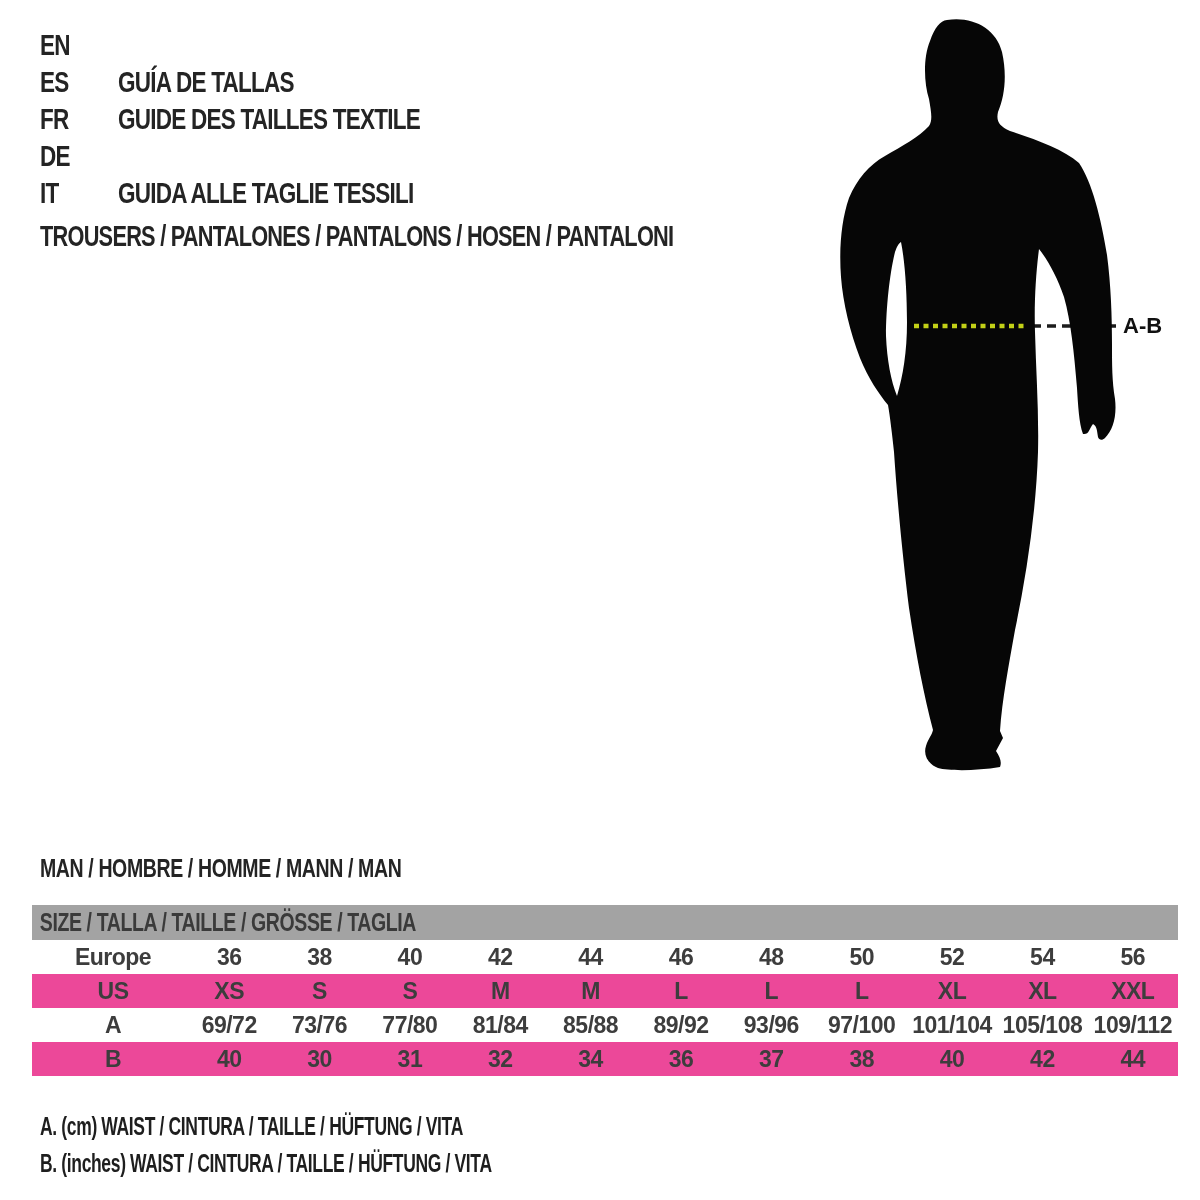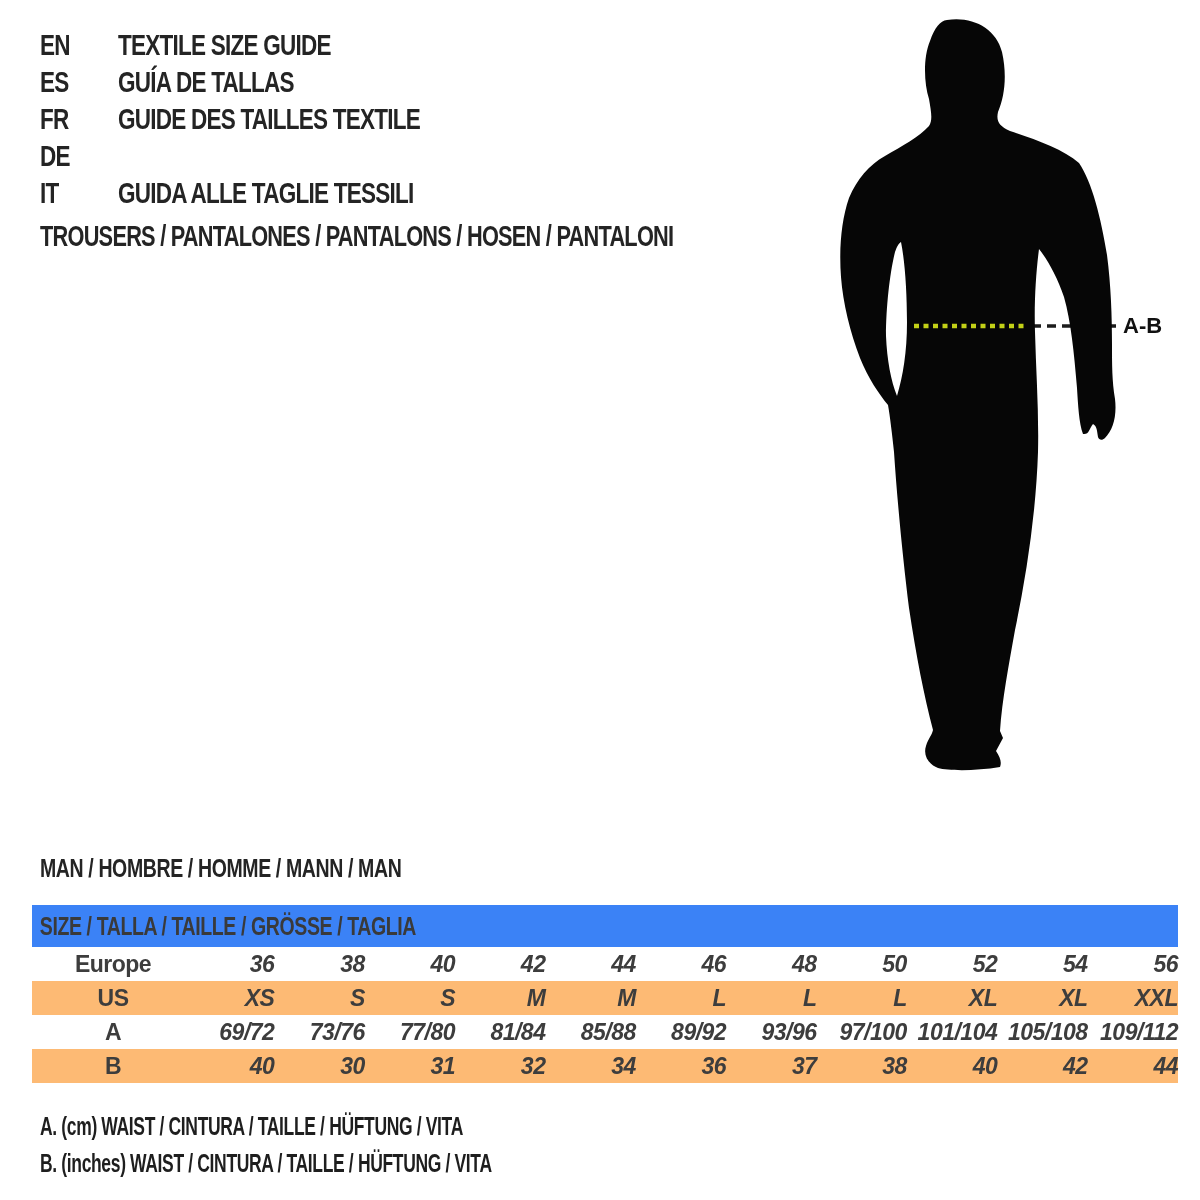--- a/index.html
+++ b/index.html
@@ -28,40 +28,39 @@
   .figure-svg { position:absolute; left:820px; top:0px; width:380px; height:800px; }
   .measure-label { position:absolute; left:1123px; top:313px; font-size:22px; font-weight:700; color:#111; letter-spacing:0; }
 
   
   .section-title { position:absolute; left:40px; top:853px; font-size:26px; font-weight:700; letter-spacing:-0.5px; }
 
   
   .size-table { position:absolute; left:32px; top:905px; width:1146px; border-collapse:collapse; table-layout:fixed; }
   .size-table col.label-col { width:152px; }
   .size-table td { vertical-align:middle; font-size:23px; font-weight:700; color:#3d3d3d; letter-spacing:-0.5px; }
-  .size-table .thead-cell { background:#3b82f6; height:42px; color:#3a3a3a; }
+  .size-table .thead-cell { background:#a3a3a3; height:35px; color:#3a3a3a; }
   .thead-inner { display:inline-block; transform:scaleX(0.78); transform-origin:0 50%; white-space:nowrap; font-size:25px; padding-left:10px; }
   .size-table tr.data-row { height:34px; }
-  .size-table tr.alt { background:#fdba74; }
+  .size-table tr.alt { background:#ec4899; }
   .size-table td.row-label { text-align:center; padding-left:10px; }
-  .size-table td.val { text-align:right;font-style:italic; }
+  .size-table td.val { text-align:center; }
 
   
   .notes { position:absolute; left:40px; top:1108px; }
   .note-line { height:37px; display:flex; align-items:center; font-size:25px; font-weight:700; color:#1e1e1e; letter-spacing:-0.5px; }
 </style>
 </head>
 <body>
 
 <div class="page">
 
   <div class="lang-block">
     <div class="lang-row">
       <span class="lang-code"><span class="cond">EN</span></span>
-      <span class="lang-title"><span class="cond">TEXTILE SIZE GUIDE</span></span>
     </div>
     <div class="lang-row">
       <span class="lang-code"><span class="cond">ES</span></span>
       <span class="lang-title"><span class="cond">GUÍA DE TALLAS</span></span>
     </div>
     <div class="lang-row">
       <span class="lang-code"><span class="cond">FR</span></span>
       <span class="lang-title"><span class="cond">GUIDE DES TAILLES TEXTILE</span></span>
     </div>
     <div class="lang-row">

